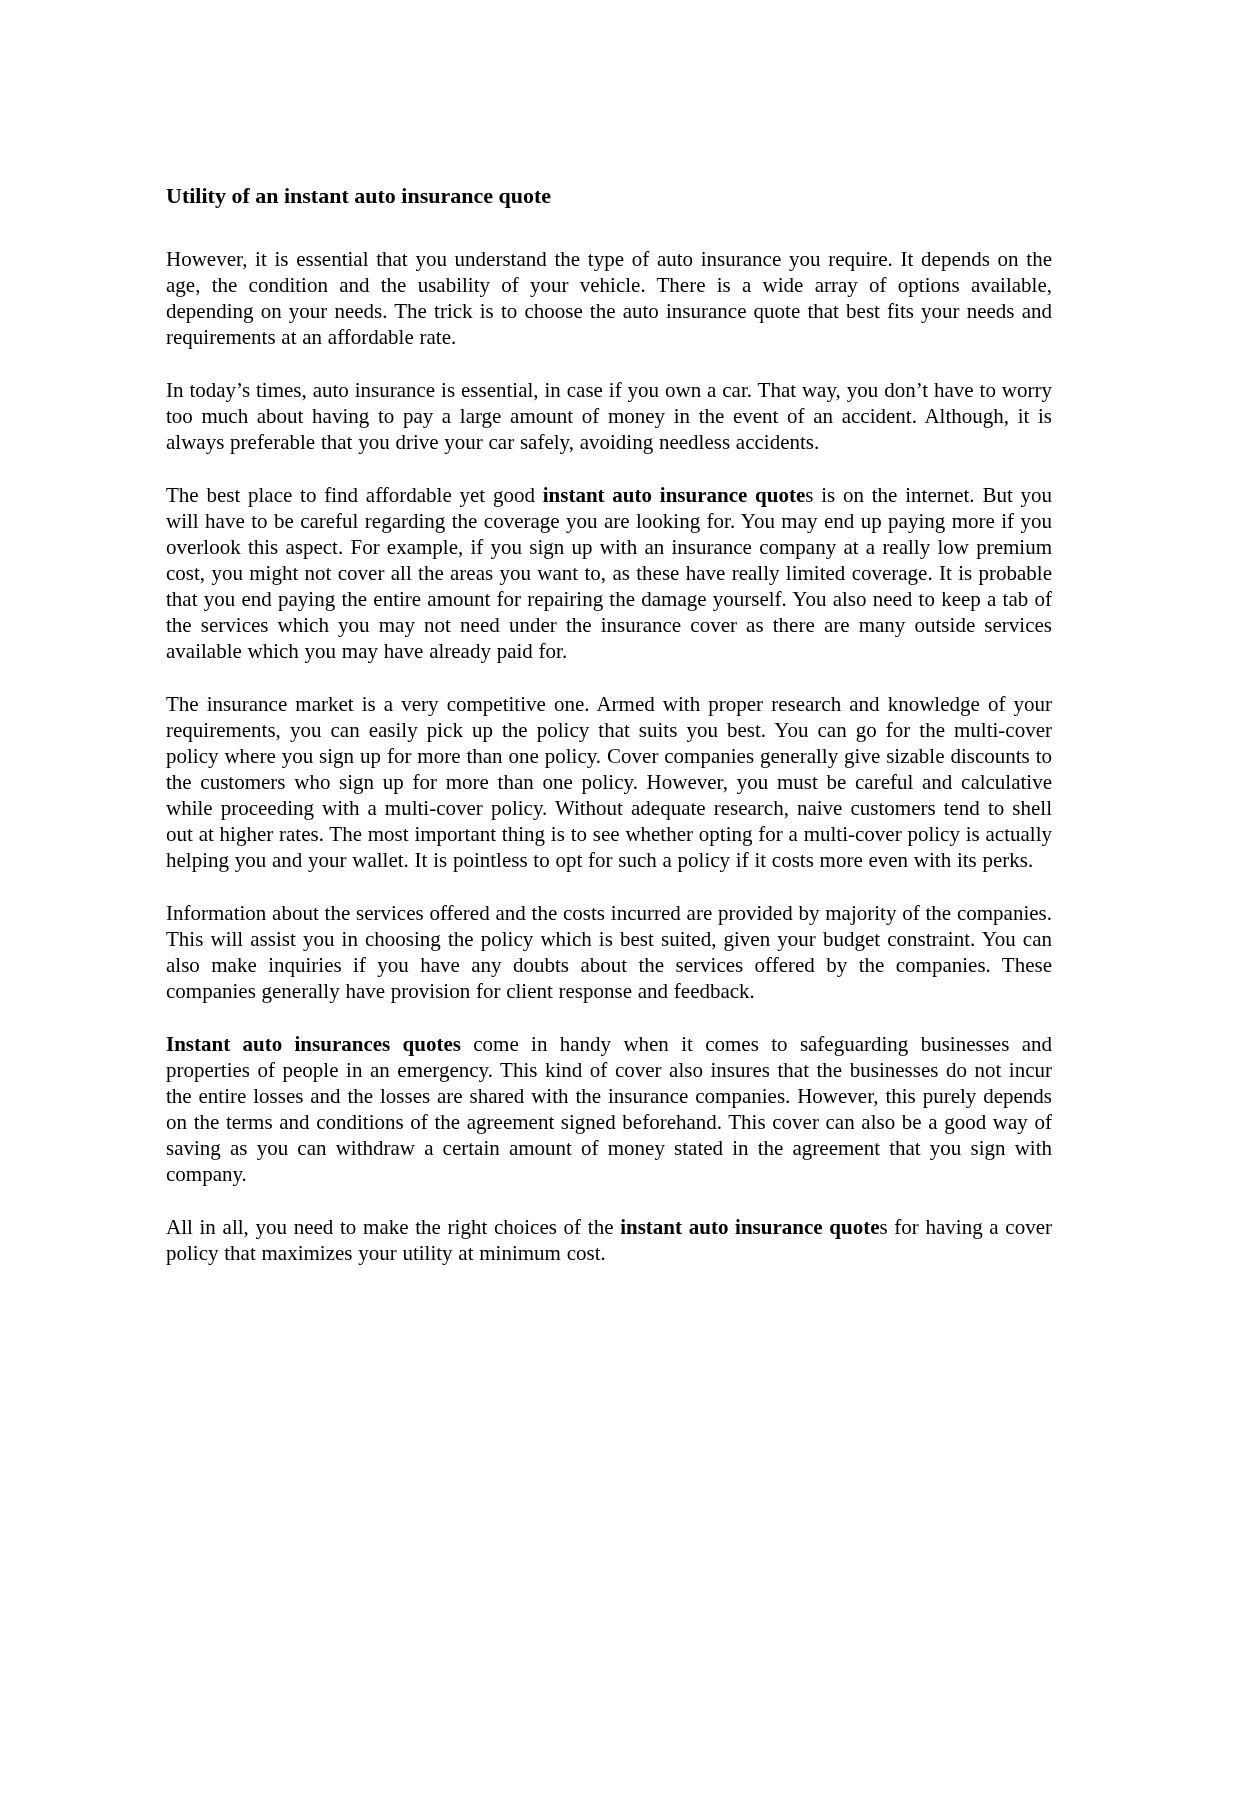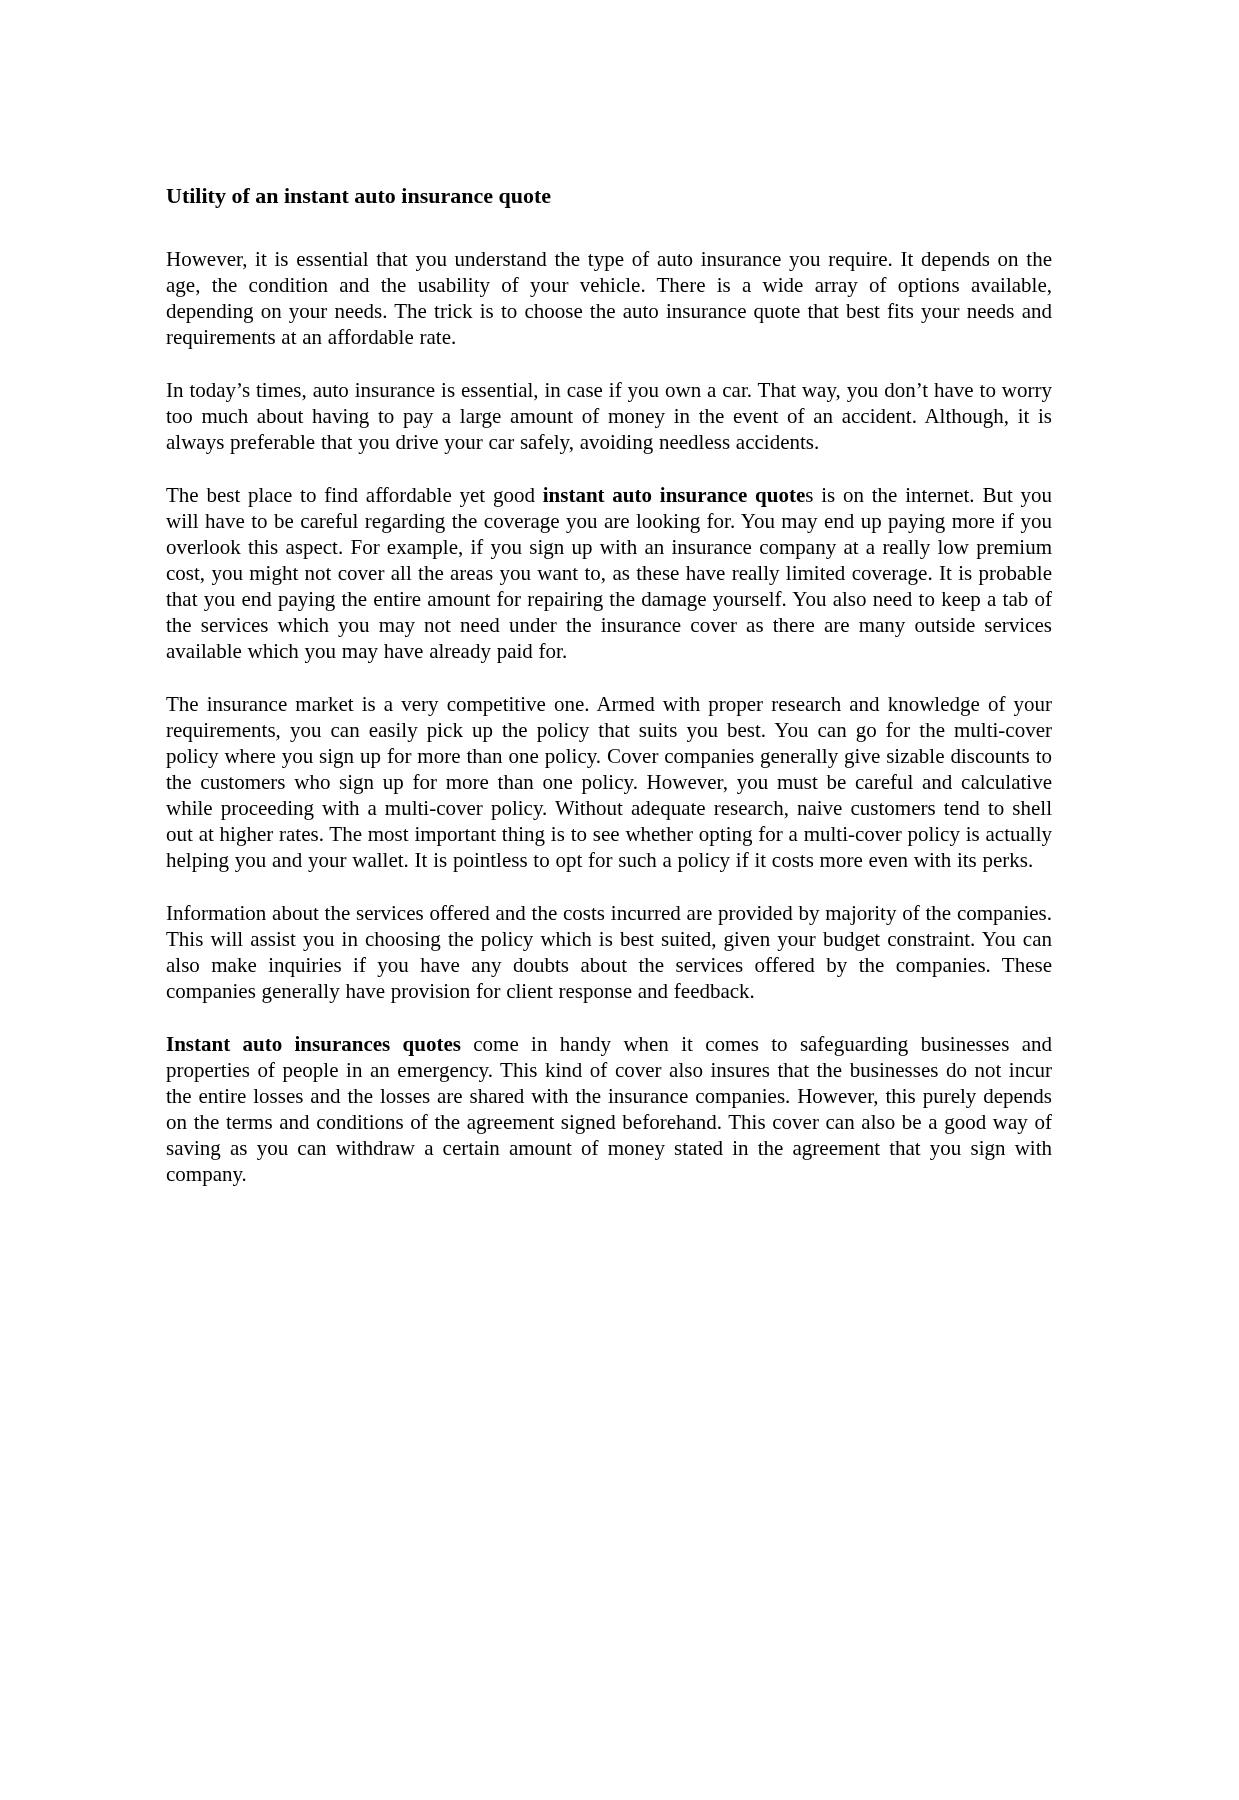--- a/index.html
+++ b/index.html
@@ -52,15 +52,16 @@
 <div class="page">
   <div class="content">
     <h1 class="doc-title">Utility of an instant auto insurance quote</h1>
     <div class="doc-body">
         <p class="doc-paragraph"><span class="">However, it is essential that you understand the type of auto insurance you require. It depends on the age, the condition and the usability of your vehicle. There is a wide array of options available, depending on your needs. The trick is to choose the auto insurance quote that best fits your needs and requirements at an affordable rate.</span></p>
         <p class="doc-paragraph"><span class="">In today’s times, auto insurance is essential, in case if you own a car. That way, you don’t have to worry too much about having to pay a large amount of money in the event of an accident. Although, it is always preferable that you drive your car safely, avoiding needless accidents.</span></p>
         <p class="doc-paragraph"><span class="">The best place to find affordable yet good </span><span class="bold">instant auto insurance quote</span><span class="">s is on the internet. But you will have to be careful regarding the coverage you are looking for. You may end up paying more if you overlook this aspect. For example, if you sign up with an insurance company at a really low premium cost, you might not cover all the areas you want to, as these have really limited coverage. It is probable that you end paying the entire amount for repairing the damage yourself. You also need to keep a tab of the services which you may not need under the insurance cover as there are many outside services available which you may have already paid for.</span></p>
         <p class="doc-paragraph"><span class="">The insurance market is a very competitive one. Armed with proper research and knowledge of your requirements, you can easily pick up the policy that suits you best. You can go for the multi-cover policy where you sign up for more than one policy. Cover companies generally give sizable discounts to the customers who sign up for more than one policy. However, you must be careful and calculative while proceeding with a multi-cover policy. Without adequate research, naive customers tend to shell out at higher rates. The most important thing is to see whether opting for a multi-cover policy is actually helping you and your wallet. It is pointless to opt for such a policy if it costs more even with its perks.</span></p>
         <p class="doc-paragraph"><span class="">Information about the services offered and the costs incurred are provided by majority of the companies. This will assist you in choosing the policy which is best suited, given your budget constraint. You can also make inquiries if you have any doubts about the services offered by the companies. These companies generally have provision for client response and feedback.</span></p>
         <p class="doc-paragraph"><span class="bold">Instant auto insurances quotes</span><span class=""> come in handy when it comes to safeguarding businesses and properties of people in an emergency. This kind of cover also insures that the businesses do not incur the entire losses and the losses are shared with the insurance companies. However, this purely depends on the terms and conditions of the agreement signed beforehand. This cover can also be a good way of saving as you can withdraw a certain amount of money stated in the agreement that you sign with company.</span></p>
+        <p class="doc-paragraph"><span class="">All in all, you need to make the right choices of the </span><span class="bold">instant auto insurance quote</span><span class="">s for having a cover policy that maximizes your utility at minimum cost.</span></p>
       </div>
   </div>
 </div>
 
 </body></html>

